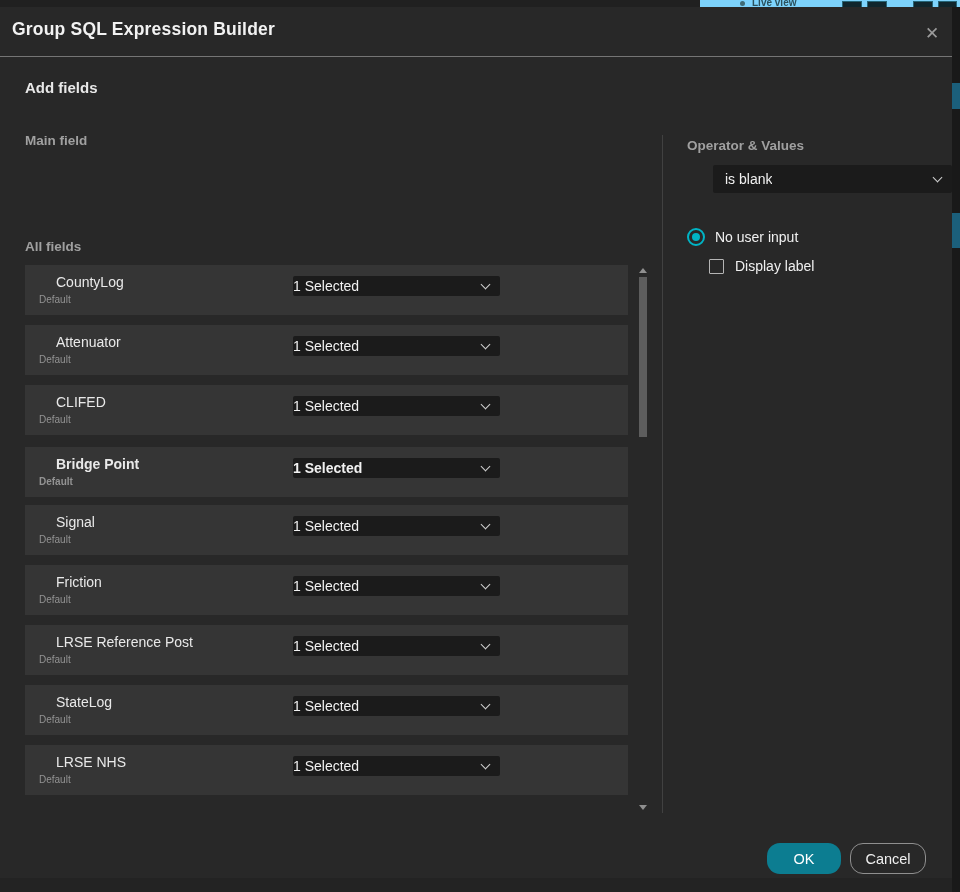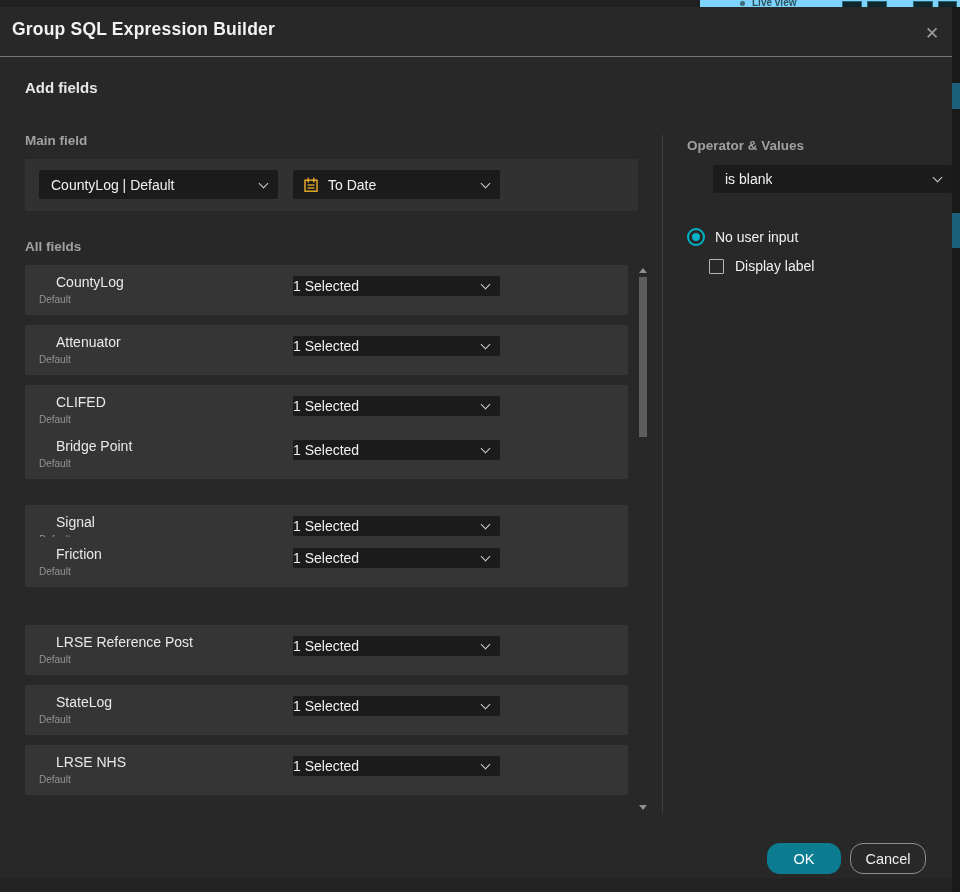--- a/index.html
+++ b/index.html
@@ -104,37 +104,20 @@
   <div class="dialog">
 
     <div class="dlg-title">Group SQL Expression Builder</div>
     <div class="close-btn">✕</div>
     <div class="title-divider"></div>
 
     <div class="section-heading" style="top:72px; left:25px;">Add fields</div>
 
     <div class="group-label" style="top:126px; left:25px;">Main field</div>
 
-    <div class="main-panel">
-      <div class="drop drop-mainfield">
-        <span class="txt">CountyLog | Default</span>
-        <span class="chev"></span>
-      </div>
-      <div class="drop drop-todate">
-        <svg class="cal-icon" viewBox="0 0 16 16">
-          <rect x="2" y="3.2" width="12" height="11" fill="none" stroke="#f1b229" stroke-width="1.4"></rect>
-          <line x1="5.2" y1="0.8" x2="5.2" y2="5.5" stroke="#f1b229" stroke-width="1.4"></line>
-          <line x1="10.8" y1="0.8" x2="10.8" y2="5.5" stroke="#f1b229" stroke-width="1.4"></line>
-          <line x1="4.5" y1="8" x2="11.5" y2="8" stroke="#f1b229" stroke-width="1.3"></line>
-          <line x1="4.5" y1="11" x2="11.5" y2="11" stroke="#f1b229" stroke-width="1.3"></line>
-        </svg>
-        <span class="txt">To Date</span>
-        <span class="chev"></span>
-      </div>
-    </div>
 
     <div class="group-label" style="top:232px; left:25px;">All fields</div>
 
     <div class="field-row" style="top:258px;">
       <span class="fr-name">CountyLog</span>
       <span class="fr-sub">Default</span>
       <div class="drop fr-drop">
         <span class="txt">1 Selected</span>
         <span class="chev"></span>
       </div>
@@ -151,39 +134,39 @@
 
     <div class="field-row" style="top:378px;">
       <span class="fr-name">CLIFED</span>
       <span class="fr-sub">Default</span>
       <div class="drop fr-drop">
         <span class="txt">1 Selected</span>
         <span class="chev"></span>
       </div>
     </div>
 
-    <div class="field-row" style="top:422px;">
+    <div class="field-row" style="top:440px;font-weight:bold;">
       <span class="fr-name">Bridge Point</span>
       <span class="fr-sub">Default</span>
       <div class="drop fr-drop">
         <span class="txt">1 Selected</span>
         <span class="chev"></span>
       </div>
     </div>
 
     <div class="field-row" style="top:498px;">
       <span class="fr-name">Signal</span>
       <span class="fr-sub">Default</span>
       <div class="drop fr-drop">
         <span class="txt">1 Selected</span>
         <span class="chev"></span>
       </div>
     </div>
 
-    <div class="field-row" style="top:530px;">
+    <div class="field-row" style="top:558px;">
       <span class="fr-name">Friction</span>
       <span class="fr-sub">Default</span>
       <div class="drop fr-drop">
         <span class="txt">1 Selected</span>
         <span class="chev"></span>
       </div>
     </div>
 
     <div class="field-row" style="top:618px;">
       <span class="fr-name">LRSE Reference Post</span>

